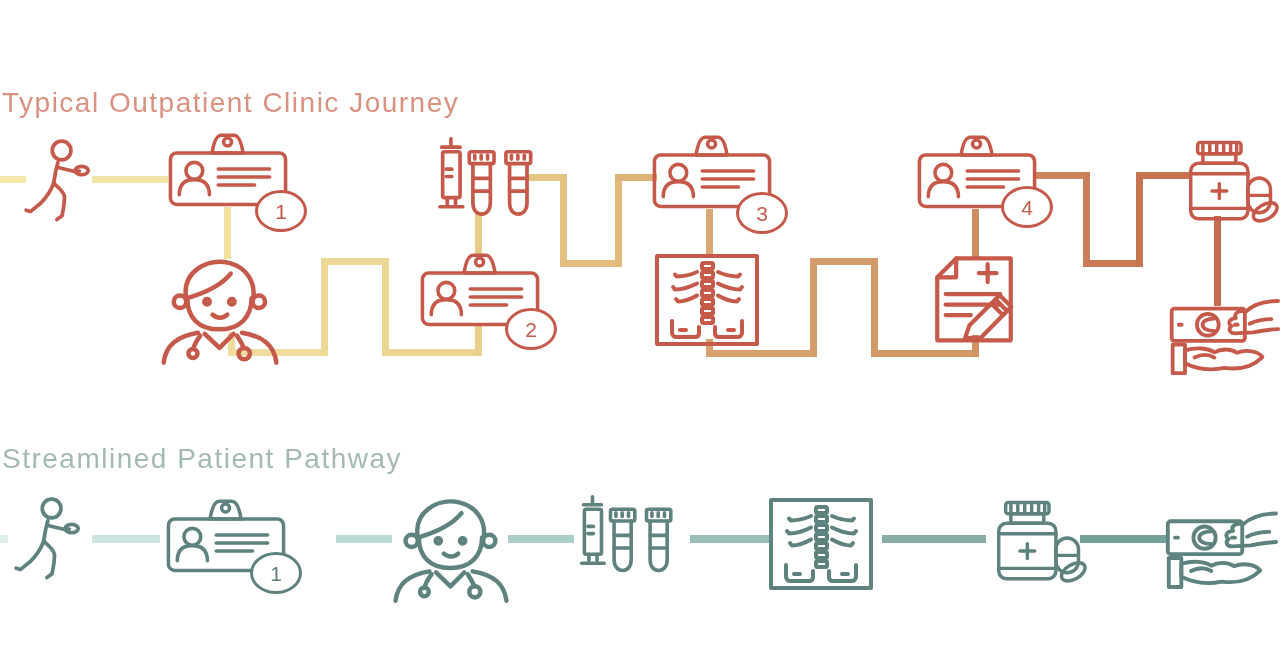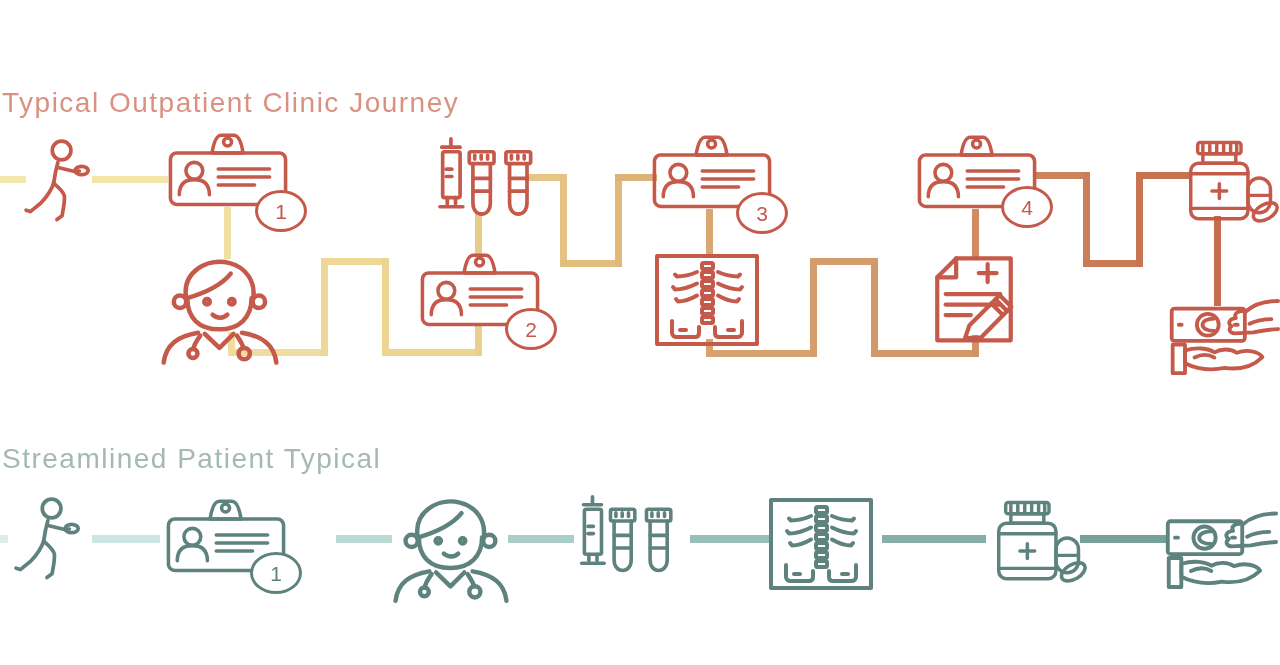--- a/index.html
+++ b/index.html
@@ -248,21 +248,21 @@
         </svg>
       </div>
     <div class="icon" style="left:1166px;top:282px;width:114px;height:95px;">
         <svg viewBox="0 0 120 100">
           <use href="#g-pay"></use>
         </svg>
       </div>
   </section>
 
   <section style="color: rgb(94, 130, 125);">
-    <h1 class="title" style="left: 2px; top: 436px; color: rgb(164, 185, 182);">Streamlined Patient Typical</h1>
+    <h1 class="title" style="left: 2px; top: 436px; color: rgb(164, 185, 182);">Streamlined Patient Pathway</h1>
 
     <div class="seg" style="left:0px;top:535px;width:8px;height:8px;background:#dcedea"></div>
     <div class="seg" style="left:92px;top:535px;width:68px;height:8px;background:#cde5e1"></div>
     <div class="seg" style="left:336px;top:535px;width:56px;height:8px;background:#bcdad5"></div>
     <div class="seg" style="left:508px;top:535px;width:66px;height:8px;background:#aacdc7"></div>
     <div class="seg" style="left:690px;top:535px;width:80px;height:8px;background:#98beb8"></div>
     <div class="seg" style="left:882px;top:535px;width:104px;height:8px;background:#87aea8"></div>
     <div class="seg" style="left:1080px;top:535px;width:86px;height:8px;background:#76a09a"></div>
 
     <div class="icon" style="left:4px;top:496px;width:84px;height:94px;">

